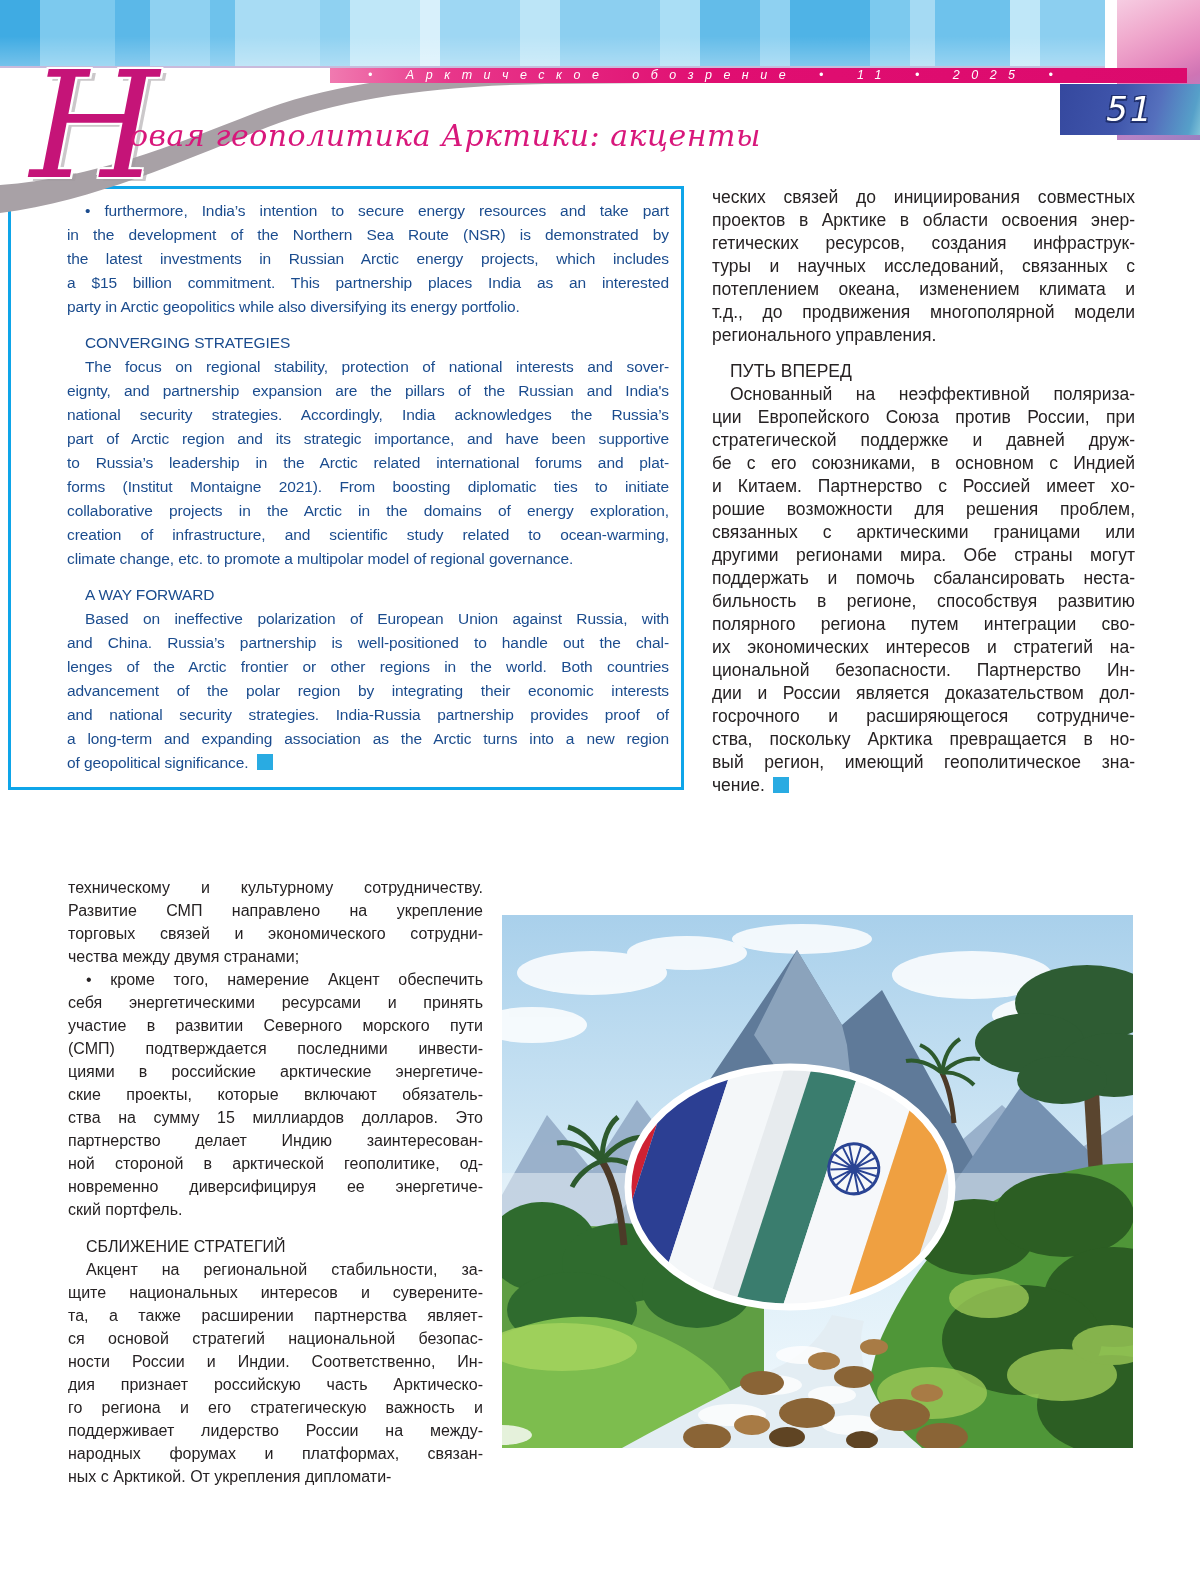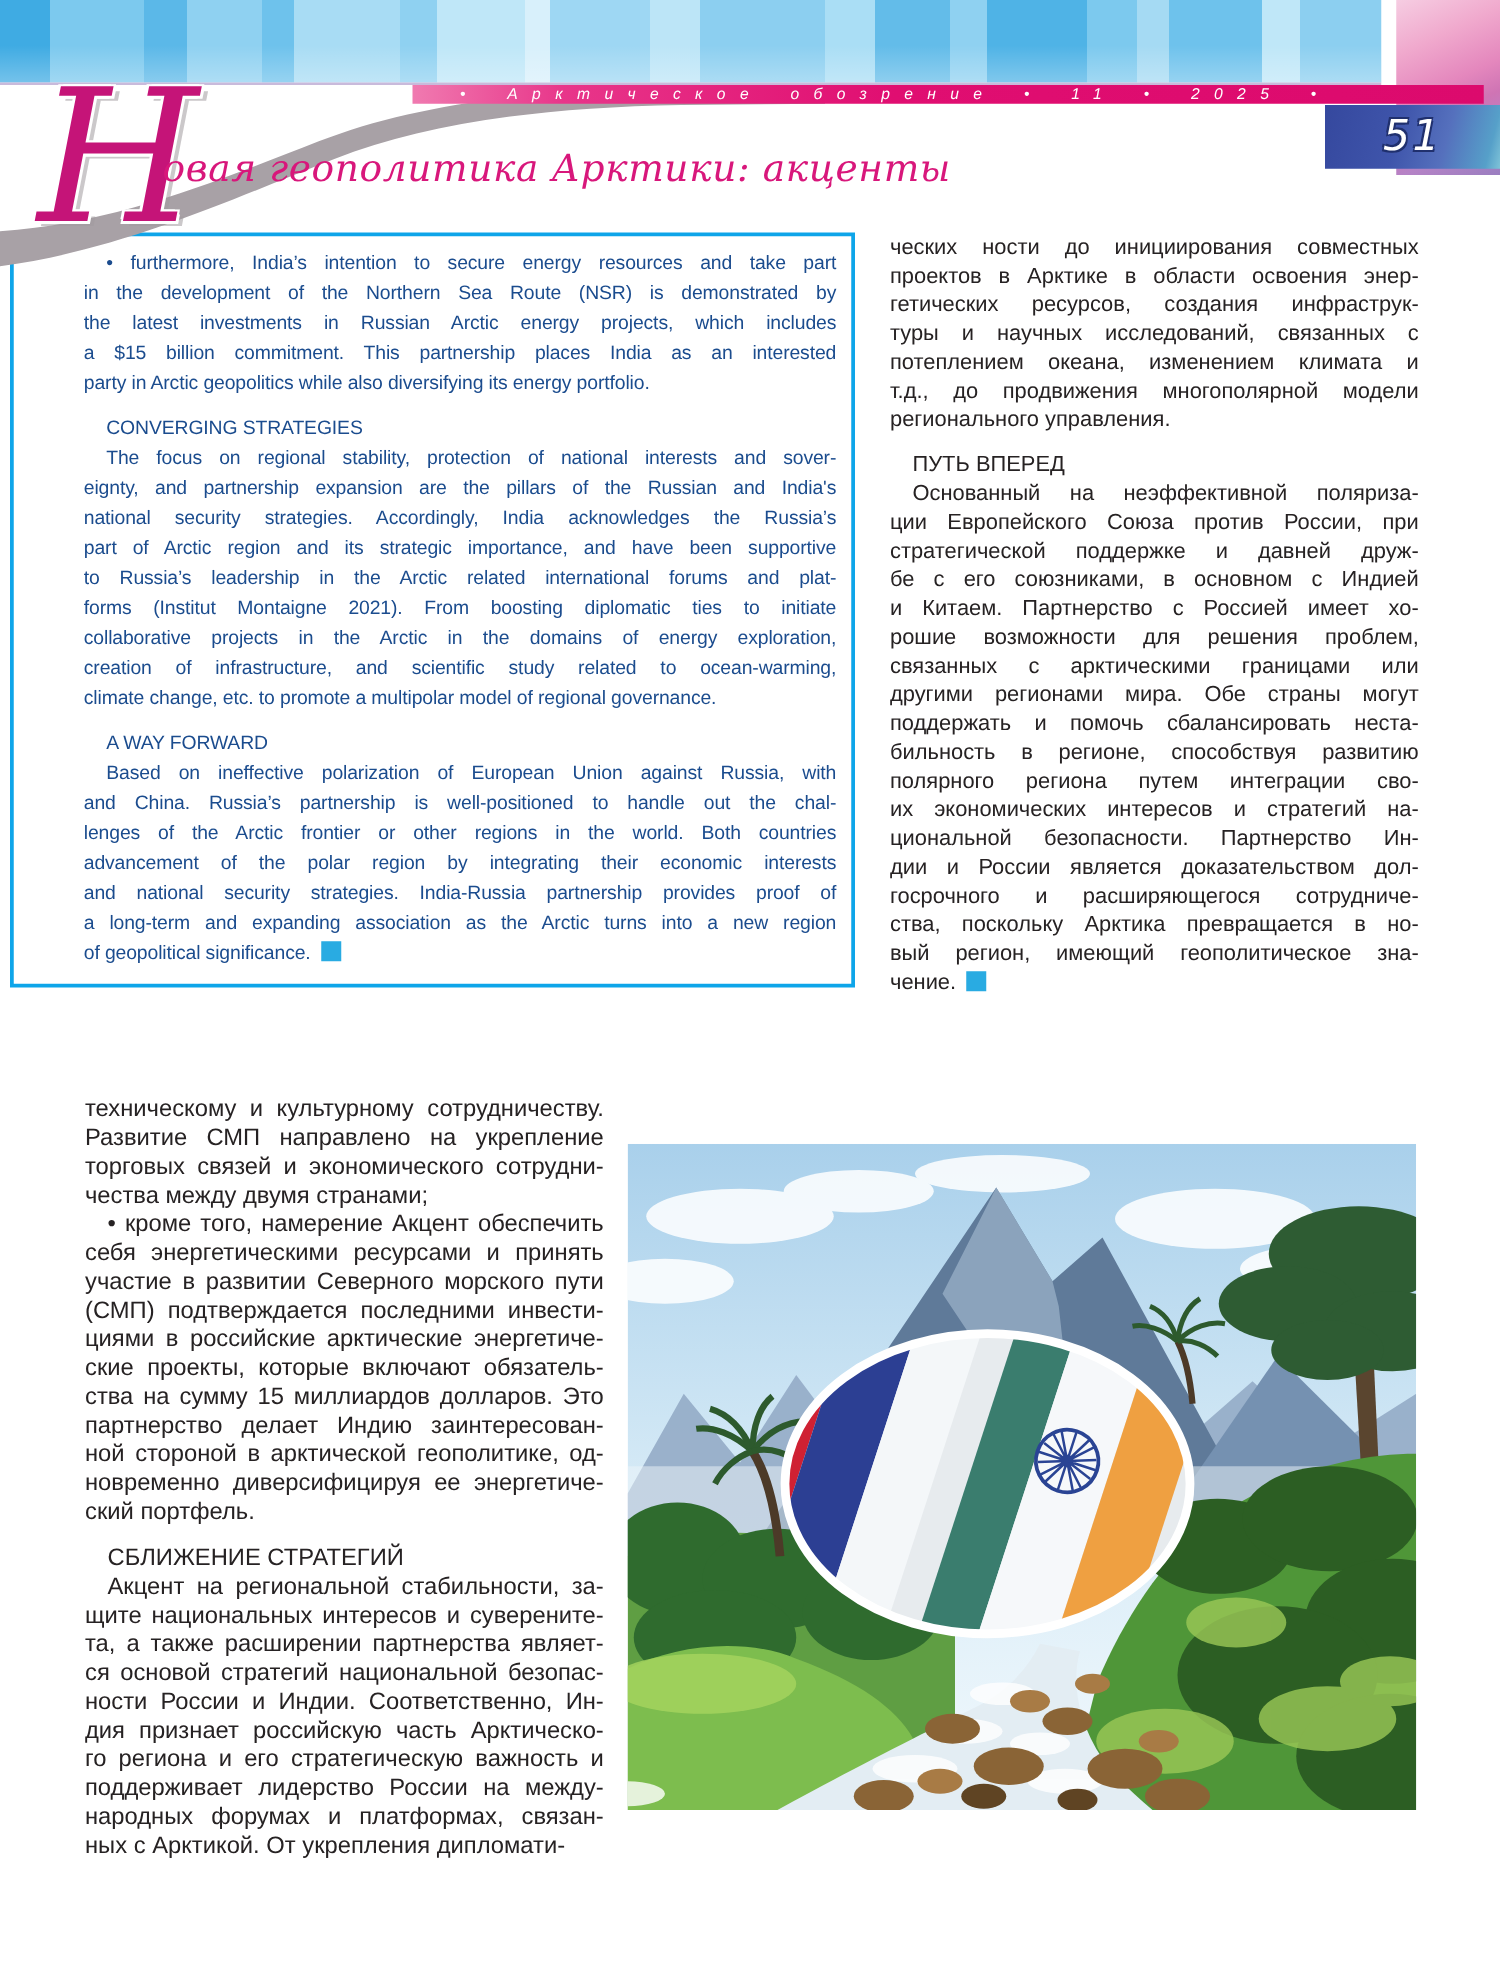--- a/index.html
+++ b/index.html
@@ -53,21 +53,21 @@
   .ebox{position:absolute;left:8px;top:186px;width:676px;box-sizing:border-box;
     border:3px solid #0ea5e9;padding:10px 12px 12px 56px;
     color:#1b4c8e;font-size:15.5px;letter-spacing:-.1px;}
   .ebox .jline{line-height:24px;}
   .ebox .heading{line-height:24px;margin-top:12px;}
 
   .rcol{position:absolute;left:712px;top:186px;width:423px;color:#262223;font-size:17.5px;}
   .rcol .jline{line-height:23px;}
   .rcol .heading{line-height:23px;margin-top:13px;}
 
-  .blcol{position:absolute;left:68px;top:876px;width:415px;color:#262223;font-size:19px;}
+  .blcol{position:absolute;left:68px;top:876px;width:415px;color:#262223;font-size:16px;}
   .blcol .jline{line-height:23px;}
   .blcol .heading{line-height:23px;margin-top:14px;}
 
   .sq{display:inline-block;width:16px;height:16px;background:#29abe2;margin-left:8px;vertical-align:-2px;}
 
   
   .photo{position:absolute;left:502px;top:915px;width:631px;height:533px;margin:0;overflow:hidden;}
 </style>
 </head>
 <body>
@@ -120,21 +120,21 @@
         <div class="jline">lenges of the Arctic frontier or other regions in the world. Both countries</div>
         <div class="jline">advancement of the polar region by integrating their economic interests</div>
         <div class="jline">and national security strategies. India-Russia partnership provides proof of</div>
         <div class="jline">a long-term and expanding association as the Arctic turns into a new region</div>
         <div class="jline plast">of geopolitical significance.<span class="sq"></span></div>
       </div>
     </section>
 
   <section class="rcol">
       <div class="paragraph">
-        <div class="jline">ческих ности до инициирования совместных</div>
+        <div class="jline">ческих связей до инициирования совместных</div>
         <div class="jline">проектов в Арктике в области освоения энер-</div>
         <div class="jline">гетических ресурсов, создания инфраструк-</div>
         <div class="jline">туры и научных исследований, связанных с</div>
         <div class="jline">потеплением океана, изменением климата и</div>
         <div class="jline">т.д., до продвижения многополярной модели</div>
         <div class="jline plast">регионального управления.</div>
       </div>
       <div class="heading">ПУТЬ ВПЕРЕД</div>
       <div class="paragraph">
         <div class="jline pfirst">Основанный на неэффективной поляриза-</div>

